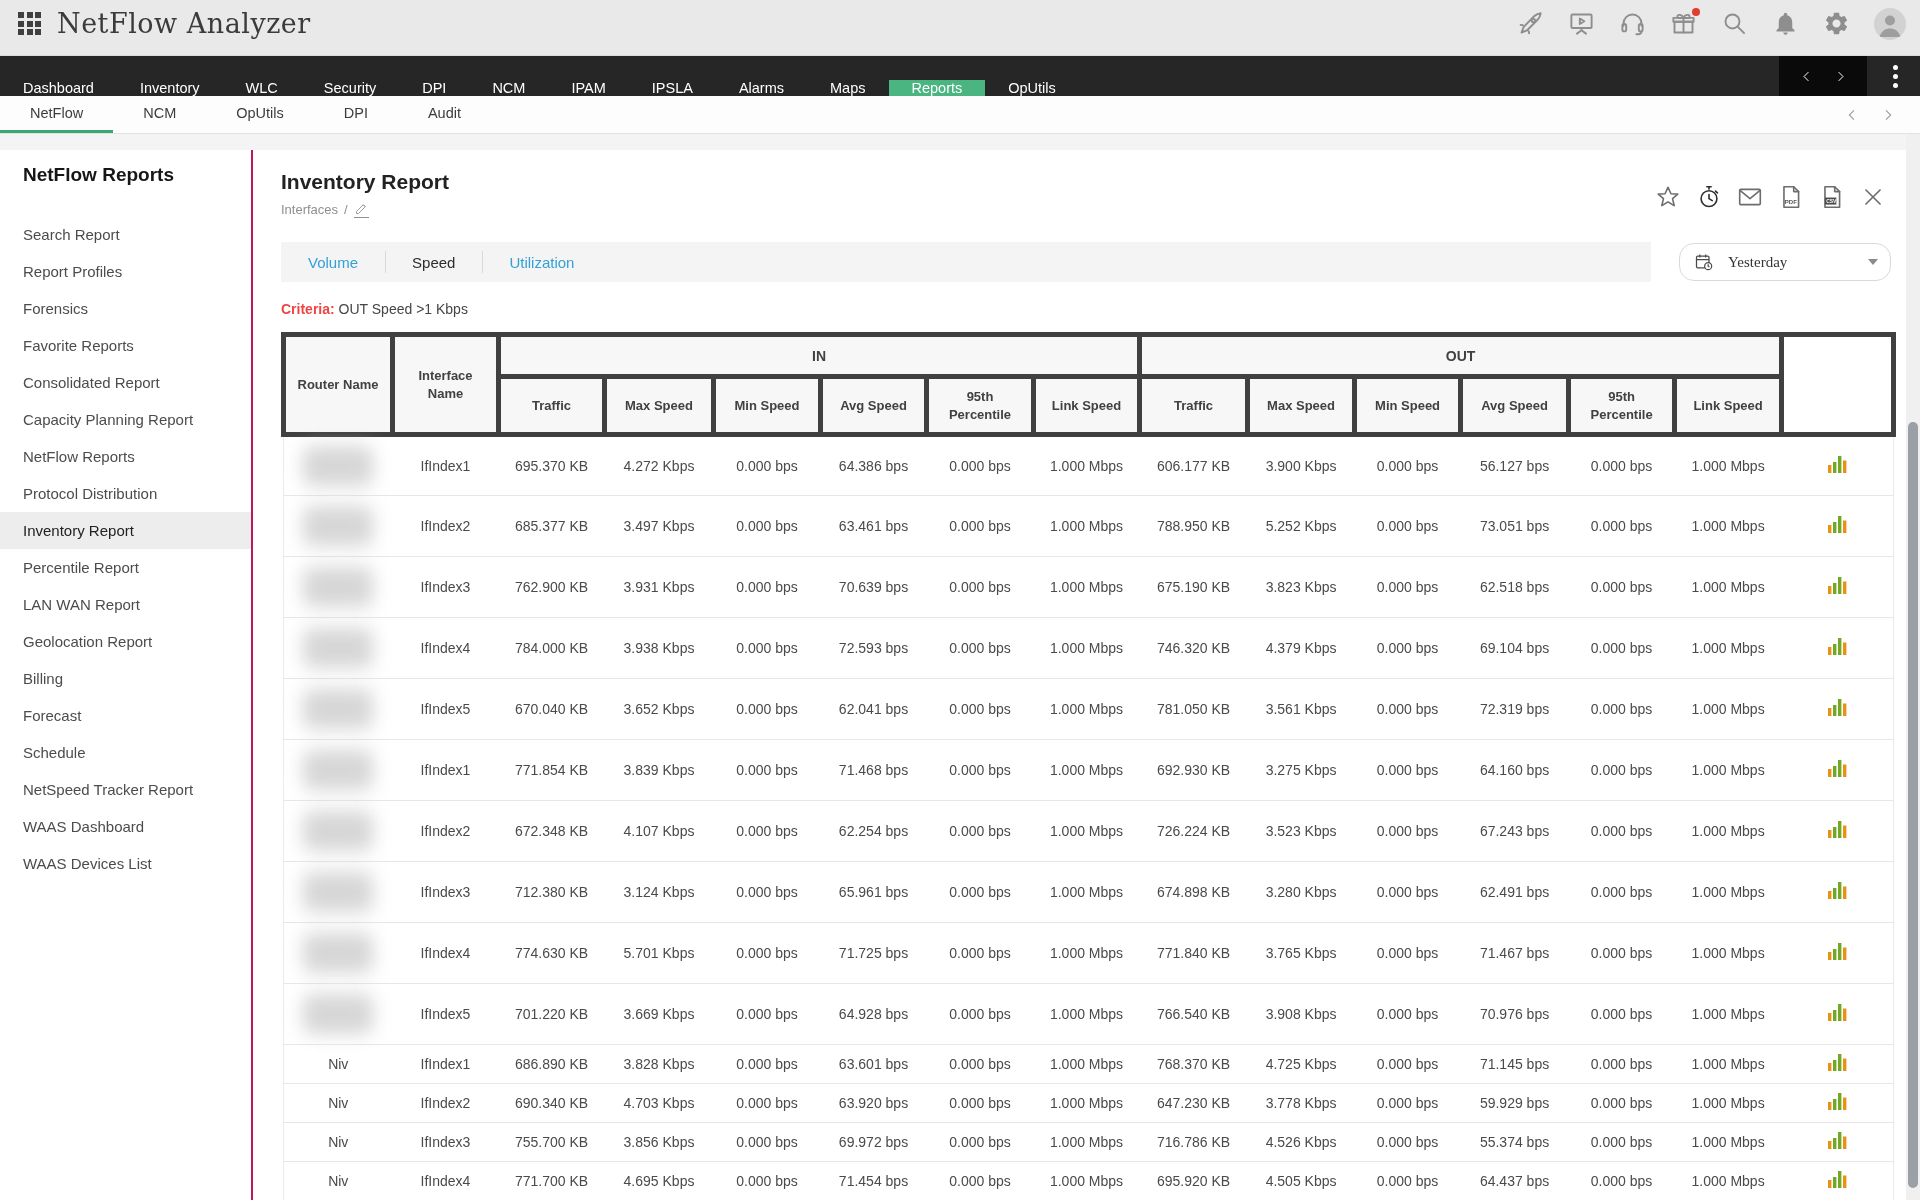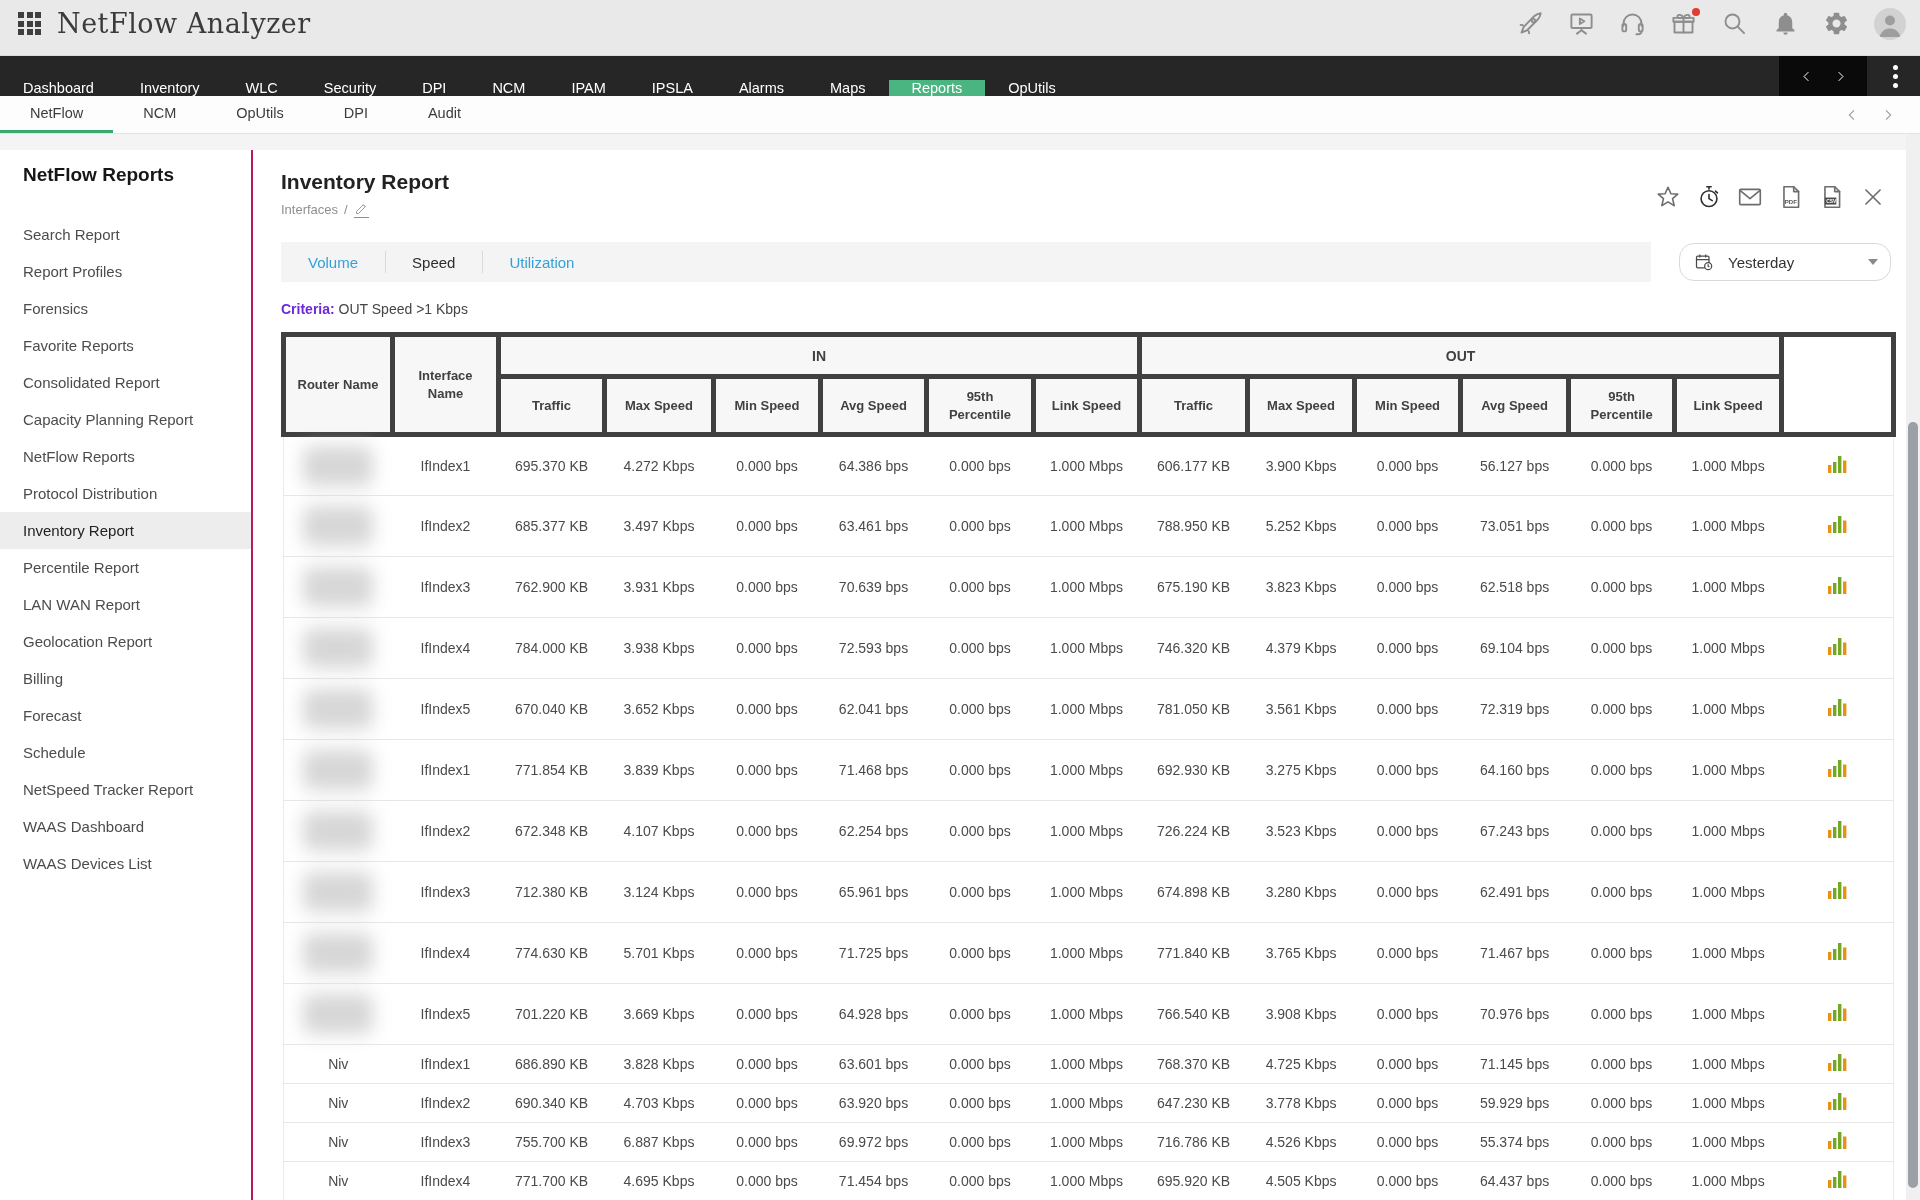--- a/index.html
+++ b/index.html
@@ -58,27 +58,27 @@
   .aico { width:26px; height:26px; cursor:pointer; }
   .aico svg { width:100%; height:100%; stroke:#6d6d6d; fill:none; stroke-width:1.5; stroke-linecap:round; stroke-linejoin:round;}
   .aico.dark svg { stroke:#2f2f2f; }
 
   .toolbar { margin-top:24px; width:1610px; display:flex; align-items:center; }
   .tabs { flex:1; height:40px; background:#f4f4f5; display:flex; align-items:stretch; }
   .tab { font-size:15px; display:flex; align-items:center; padding:0 27px; color:#35a0d6; cursor:pointer; position:relative; }
   .tab.active { color:#2d2d2d; cursor:default; }
   .tab + .tab::before { content:""; position:absolute; left:0; top:9px; height:22px; width:1px; background:#d9d9d9; }
   .datepicker { margin-left:28px; width:212px; height:38px; border:1px solid #d9d9d9; border-radius:15px; background:#fff;
-    display:flex; align-items:center; padding:0 12px 0 14px; cursor:pointer; }
+    display:flex; align-items:center; padding:0 12px 0 14px; cursor:pointer;font-family:Liberation Serif, serif; }
   .datepicker svg.cal { width:20px; height:20px; stroke:#4a4a4a; fill:none; stroke-width:1.5; }
   .dp-label { font-size:15px; color:#333; margin-left:14px; }
   .dp-caret { margin-left:auto; width:0; height:0; border-left:5px solid transparent; border-right:5px solid transparent; border-top:6px solid #8a8a8a; }
 
   .criteria { margin-top:19px; font-size:14px; color:#454545; }
-  .criteria b { color:#6d28d9; }
+  .criteria b { color:#ef4444; }
 
   
   table { margin-top:15px; border-collapse:collapse; table-layout:fixed; width:1610px; }
   th { background:#f7f7f8; border:5px solid #404040; font-size:13px; font-weight:bold; color:#414141; text-align:center; }
   th.grp { height:42px; font-size:14px; }
   th.sub { height:58px; line-height:1.35; padding:0 6px; }
   th.rspan { }
   th.iconcol { background:#fff; }
   td { height:61px; border-bottom:1px solid #e7e7e7; font-size:14px; color:#4a4a4a; text-align:center; vertical-align:middle; }
   tr.compact td { height:39px; }
@@ -641,21 +641,21 @@
     <rect x="0" y="9" width="3.4" height="8" fill="#e89112"></rect>
     <rect x="5" y="6" width="3.4" height="11" fill="#72a824"></rect>
     <rect x="10" y="0" width="3.4" height="17" fill="#72a824"></rect>
     <rect x="15" y="4.5" width="3.4" height="12.5" fill="#e89112"></rect>
   </svg></td>
           </tr>
           <tr class="compact">
             <td>Niv</td>
             <td>IfIndex3</td>
             <td>755.700 KB</td>
-            <td>6.887 Kbps</td>
+            <td>3.856 Kbps</td>
             <td>0.000 bps</td>
             <td>69.972 bps</td>
             <td>0.000 bps</td>
             <td>1.000 Mbps</td>
             <td>716.786 KB</td>
             <td>4.526 Kbps</td>
             <td>0.000 bps</td>
             <td>55.374 bps</td>
             <td>0.000 bps</td>
             <td>1.000 Mbps</td>

